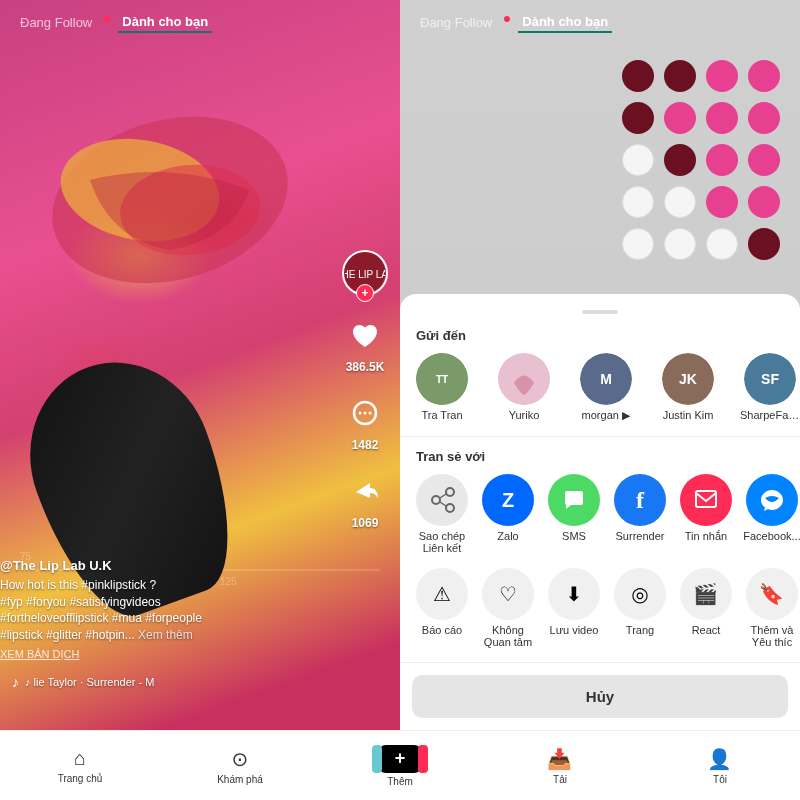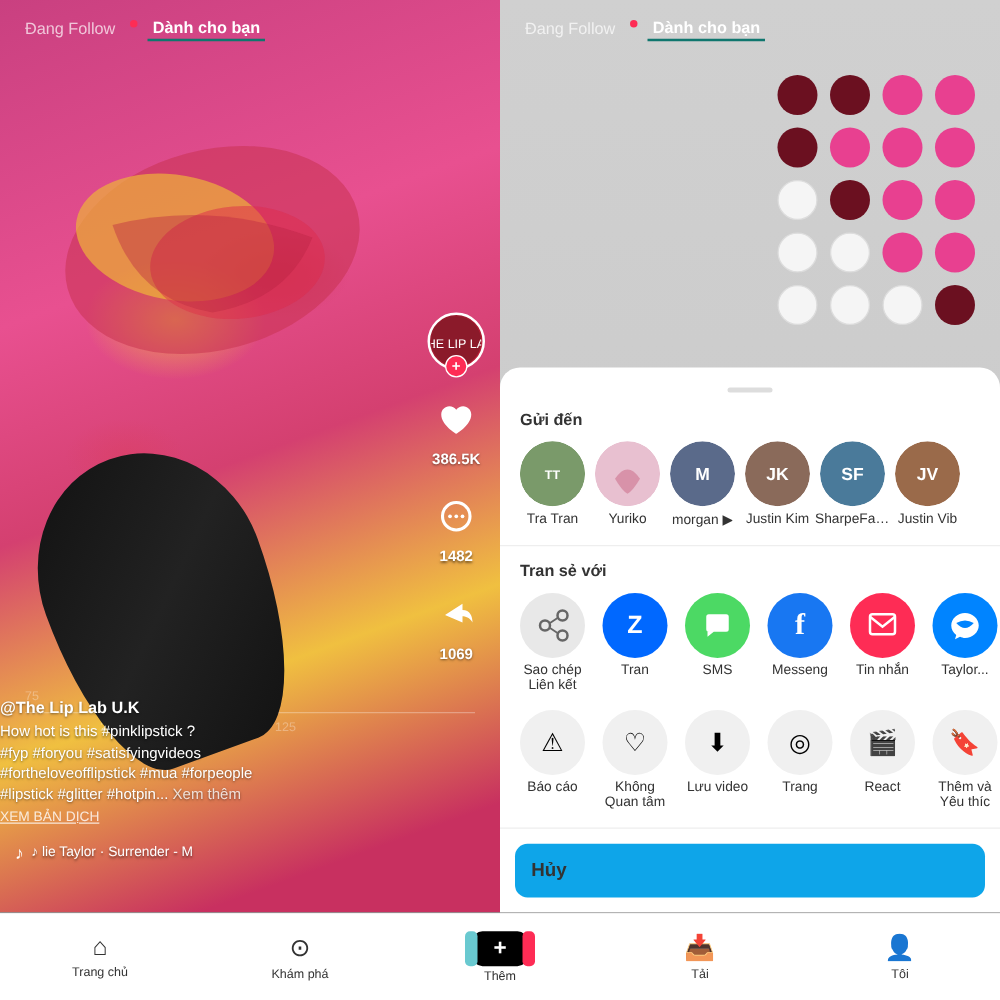--- a/index.html
+++ b/index.html
@@ -288,21 +288,21 @@
     .share-section-title {
       font-size: 13px;
       font-weight: 600;
       color: #333;
       padding: 0 16px;
       margin-bottom: 10px;
     }
 
     .contacts-row {
       display: flex;
-      gap: 0;
+      gap: 22px;
       padding: 0 12px;
       margin-bottom: 14px;
       overflow-x: auto;
     }
 
     .contact-item {
       display: flex;
       flex-direction: column;
       align-items: center;
       gap: 4px;
@@ -398,28 +398,28 @@
       font-size: 11px;
       color: #333;
       text-align: center;
       max-width: 60px;
     }
 
     .cancel-btn {
       width: calc(100% - 24px);
       margin: 0 12px 12px 12px;
       padding: 13px;
-      background: #0ea5e9;
+      background: #e5e5e5;
       border: none;
       border-radius: 10px;
       font-size: 15px;
       font-weight: 600;
       color: #333;
       cursor: pointer;
-      text-align: left;
+      text-align: center;
     }
 
     .divider {
       height: 1px;
       background: #eee;
       margin: 0 0 12px 0;
     }
 
     
     .bottom-nav {
@@ -683,53 +683,53 @@
                 <line x1="12" y1="12" x2="18" y2="8" stroke="#666" stroke-width="1.5"></line>
                 <line x1="12" y1="16" x2="18" y2="20" stroke="#666" stroke-width="1.5"></line>
               </svg>
             </div>
             <div class="share-app-label">Sao chép Liên kết</div>
           </div>
           <div class="share-app-item">
             <div class="share-app-icon" style="background: rgb(0, 104, 255); color: rgb(255, 255, 255); font-weight: 700;">
               <span style="font-size:20px;font-weight:900;color:white;">Z</span>
             </div>
-            <div class="share-app-label">Tran</div>
+            <div class="share-app-label">Zalo</div>
           </div>
           <div class="share-app-item">
             <div class="share-app-icon" style="background: rgb(76, 217, 100); color: rgb(51, 51, 51); font-weight: 700;">
               <svg width="26" height="26" viewBox="0 0 26 26">
                 <path d="M4 6 Q4 4 6 4 L20 4 Q22 4 22 6 L22 16 Q22 18 20 18 L10 18 L5 22 L5 18 L6 18 Q4 18 4 16Z" fill="white"></path>
               </svg>
             </div>
             <div class="share-app-label">SMS</div>
           </div>
           <div class="share-app-item">
             <div class="share-app-icon" style="background: rgb(24, 119, 242); color: rgb(255, 255, 255); font-weight: 700;">
               <span style="font-size:24px;font-weight:900;color:white;font-family:serif;">f</span>
             </div>
-            <div class="share-app-label">Messeng</div>
+            <div class="share-app-label">Surrender</div>
           </div>
           <div class="share-app-item">
             <div class="share-app-icon" style="background: rgb(254, 44, 85); color: rgb(255, 255, 255); font-weight: 700;">
               <svg width="26" height="26" viewBox="0 0 26 26">
                 <path d="M3 6 Q3 4 5 4 L21 4 Q23 4 23 6 L23 18 Q23 20 21 20 L5 20 Q3 20 3 18Z" fill="none" stroke="white" stroke-width="2"></path>
                 <path d="M3 6 L13 14 L23 6" stroke="white" stroke-width="2" fill="none"></path>
               </svg>
             </div>
             <div class="share-app-label">Tin nhắn</div>
           </div>
           <div class="share-app-item">
             <div class="share-app-icon" style="background: rgb(0, 132, 255); color: rgb(255, 255, 255); font-weight: 700;">
               <svg width="28" height="28" viewBox="0 0 28 28">
                 <path d="M14 4 C8 4 3 8.5 3 14 C3 17 4.5 19.7 7 21.5 L6 25 L10 23 C11.3 23.5 12.6 24 14 24 C20 24 25 19.5 25 14 C25 8.5 20 4 14 4Z" fill="white"></path>
                 <path d="M7 12 Q14 8 21 12 Q14 20 7 12Z" fill="#0084ff"></path>
               </svg>
             </div>
-            <div class="share-app-label">Taylor...</div>
+            <div class="share-app-label">Facebook...</div>
           </div>
         </div>
 
       <div class="share-actions-row">
 
       <div class="share-action-item">
             <div class="share-action-icon" style="font-size: 20px;">⚠</div>
             <div class="share-action-label">Báo cáo</div>
           </div>
           <div class="share-action-item">

